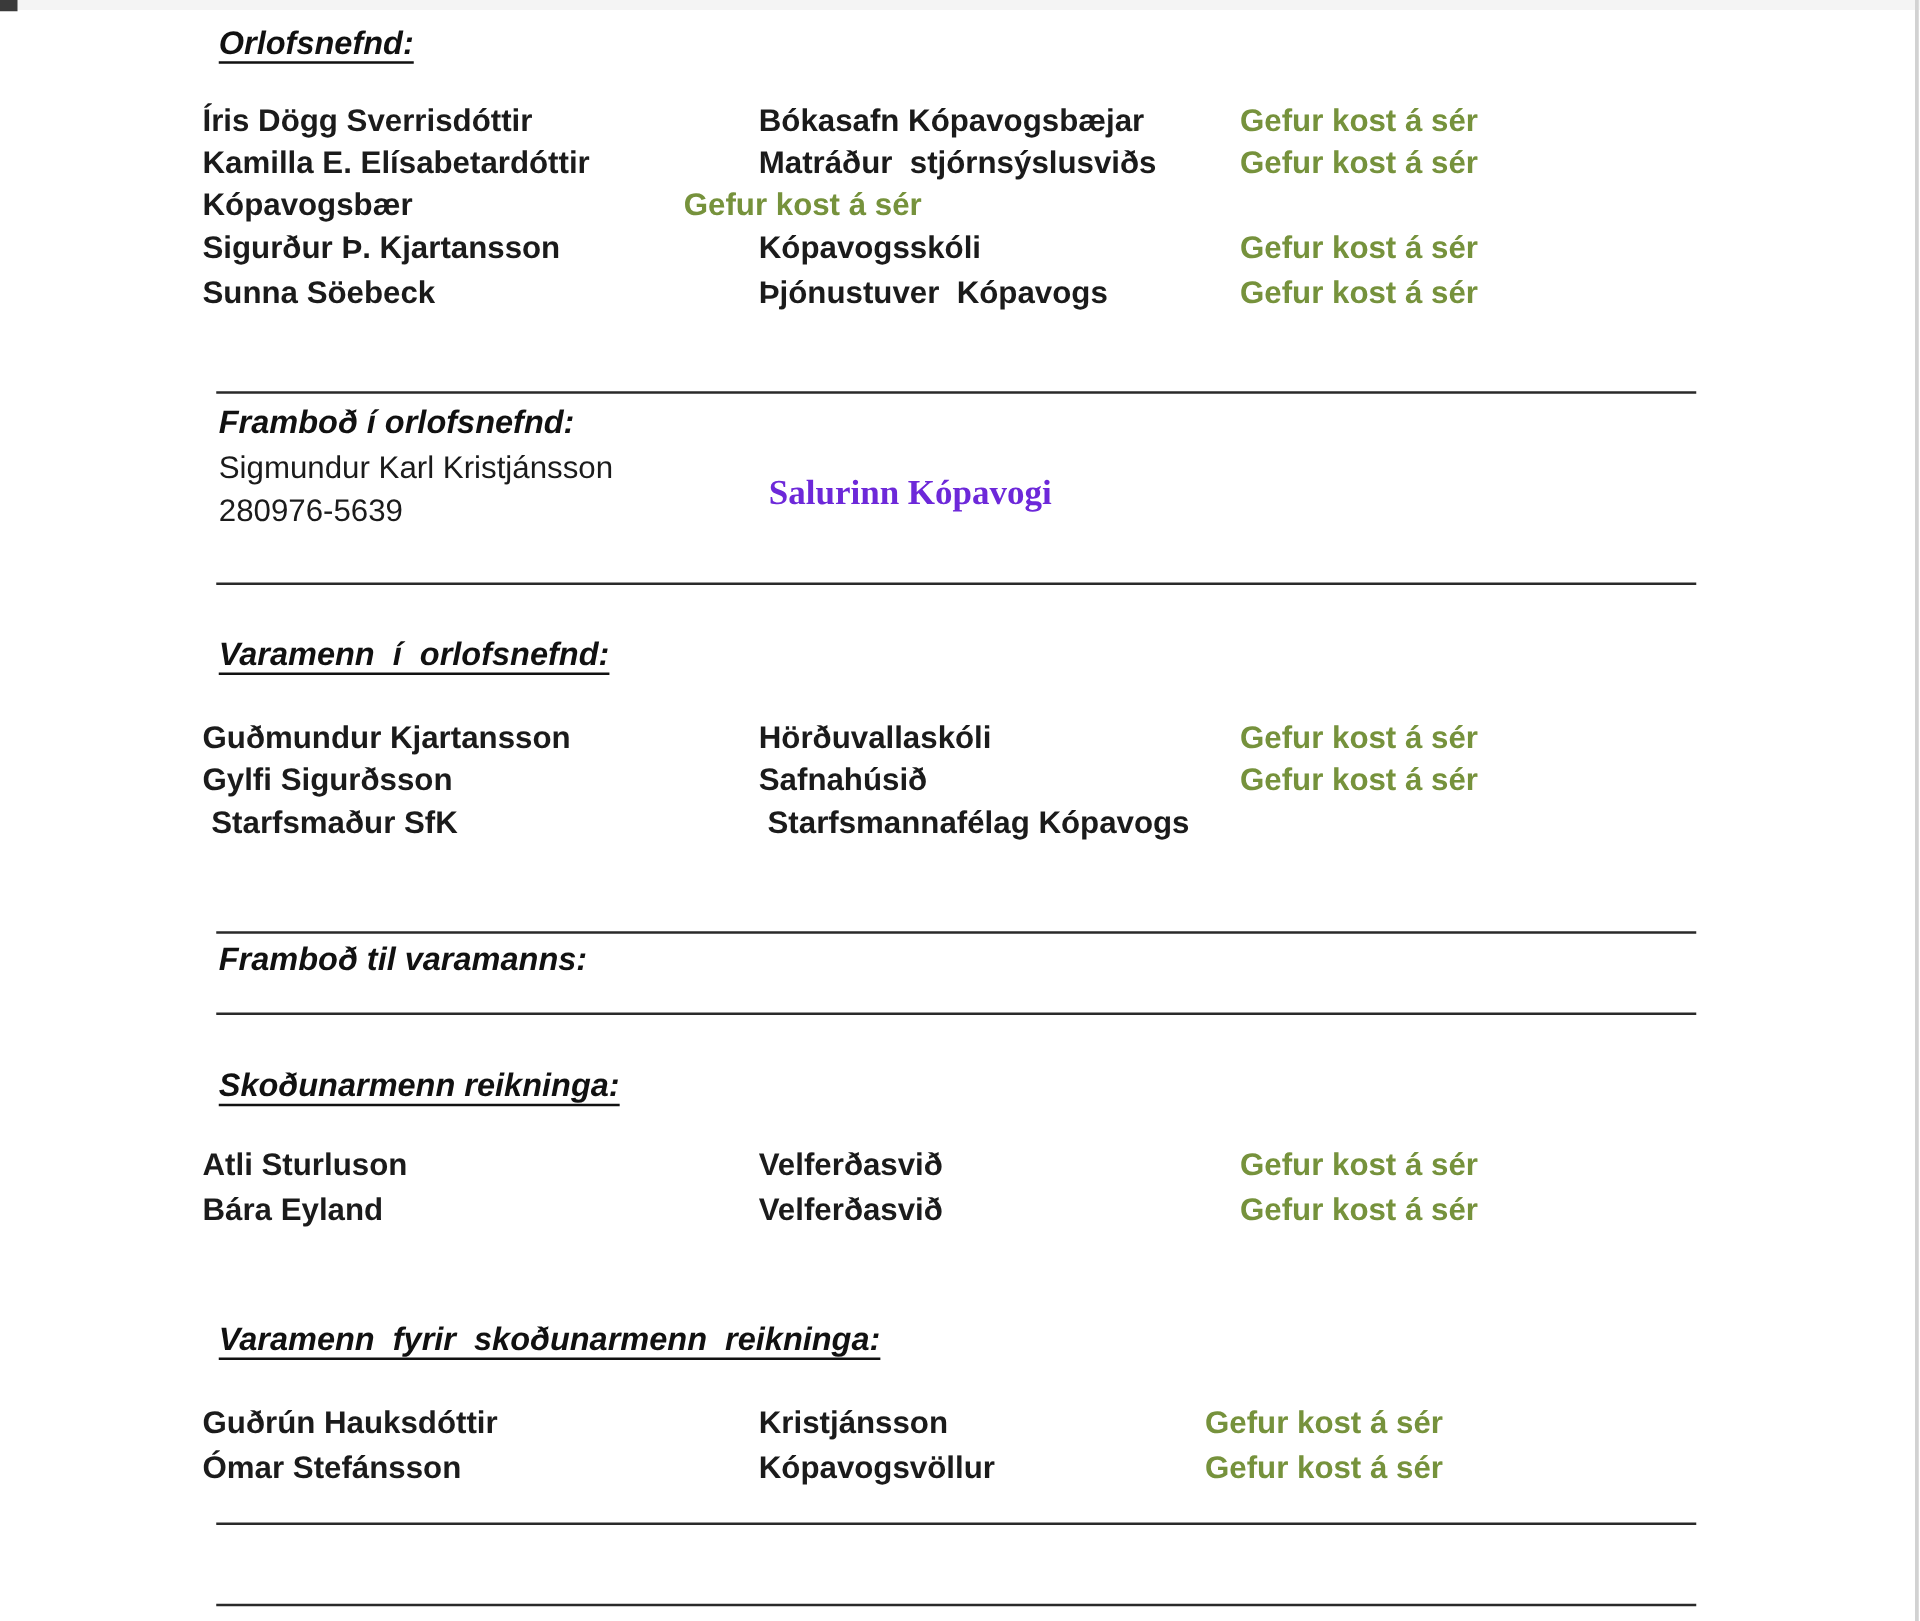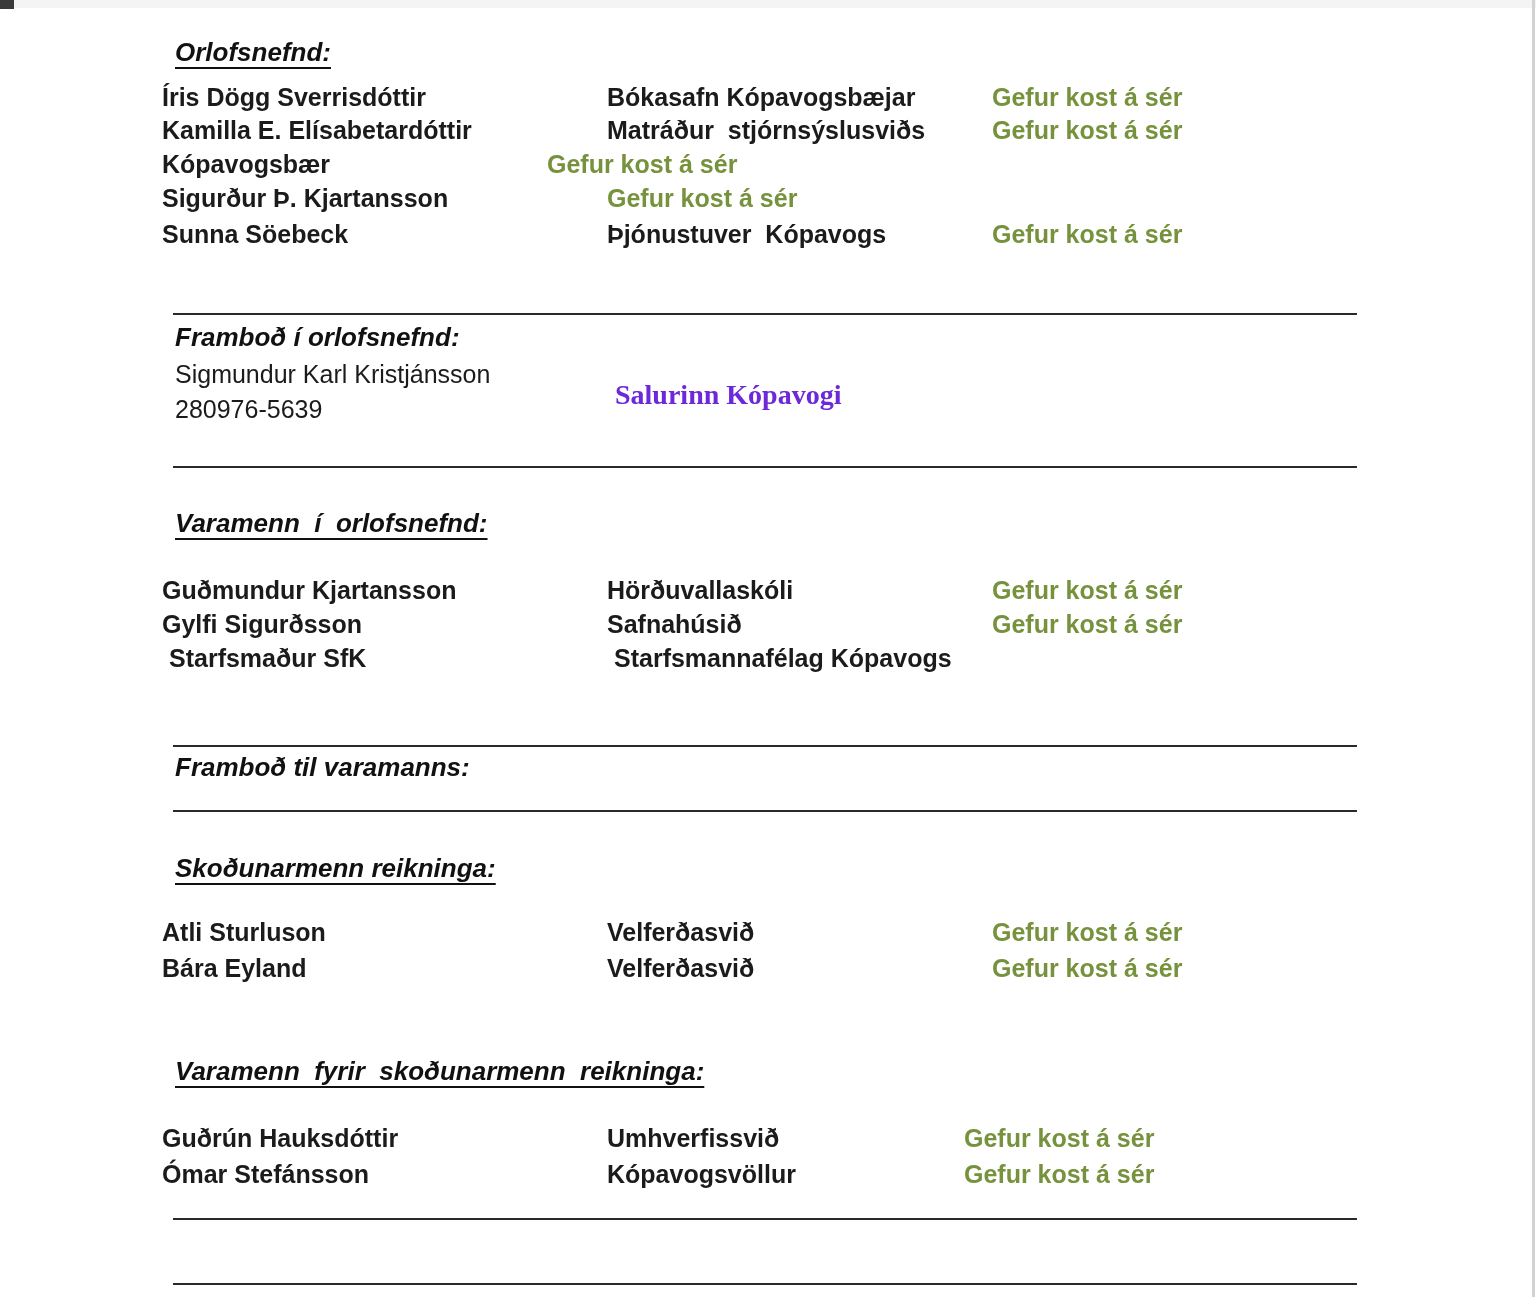--- a/index.html
+++ b/index.html
@@ -43,38 +43,39 @@
 </style>
 </head>
 <body>
 
 <div class="page">
 
   <div class="top-band"></div>
   <div class="corner-mark"></div>
   <div class="scrollbar"></div>
 
-  <div class="heading h-underline" style="top:35px">Orlofsnefnd:</div>
+  <div class="heading h-underline" style="top:17px">Orlofsnefnd:</div>
 
   <div class="row" style="top:80px">
     <span class="name">Íris Dögg Sverrisdóttir</span>
     <span class="org">Bókasafn Kópavogsbæjar</span>
     <span class="status">Gefur kost á sér</span>
   </div>
   <div class="row" style="top:113px">
     <span class="name">Kamilla E. Elísabetardóttir</span>
     <span class="org">Matráður  stjórnsýslusviðs</span>
     <span class="status">Gefur kost á sér</span>
   </div>
   <div class="row" style="top:147px">
     <span class="org">Kópavogsbær</span>
     <span class="status">Gefur kost á sér</span>
   </div>
   <div class="row" style="top:181px">
     <span class="name">Sigurður Þ. Kjartansson</span>
+    <span class="org">Kópavogsskóli</span>
     <span class="status">Gefur kost á sér</span>
   </div>
   <div class="row" style="top:217px">
     <span class="name">Sunna Söebeck</span>
     <span class="org">Þjónustuver  Kópavogs</span>
     <span class="status">Gefur kost á sér</span>
   </div>
 
   <div class="rule" style="top:313px"></div>
   <div class="heading" style="top:320px">Framboð í orlofsnefnd:</div>
@@ -115,21 +116,21 @@
   <div class="row" style="top:951px">
     <span class="name">Bára Eyland</span>
     <span class="org">Velferðasvið</span>
     <span class="status">Gefur kost á sér</span>
   </div>
 
   <div class="heading h-underline" style="top:1054px">Varamenn  fyrir  skoðunarmenn  reikninga:</div>
 
   <div class="row row-f" style="top:1121px">
     <span class="name">Guðrún Hauksdóttir</span>
-    <span class="org">Umhverfissvið</span>
+    <span class="org">Kristjánsson</span>
     <span class="status">Gefur kost á sér</span>
   </div>
   <div class="row row-f" style="top:1157px">
     <span class="name">Ómar Stefánsson</span>
     <span class="org">Kópavogsvöllur</span>
     <span class="status">Gefur kost á sér</span>
   </div>
 
   <div class="rule" style="top:1218px"></div>
   <div class="rule" style="top:1283px"></div>

